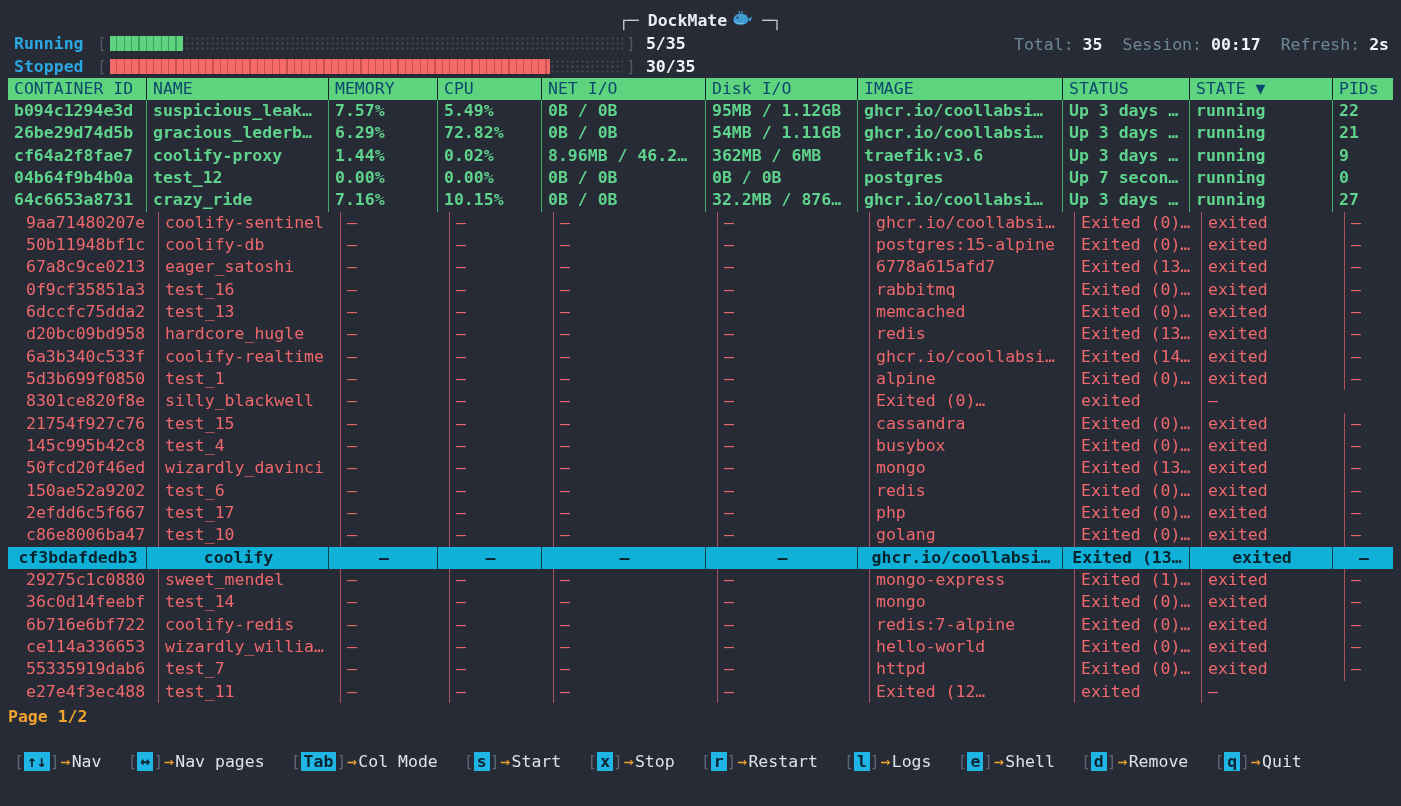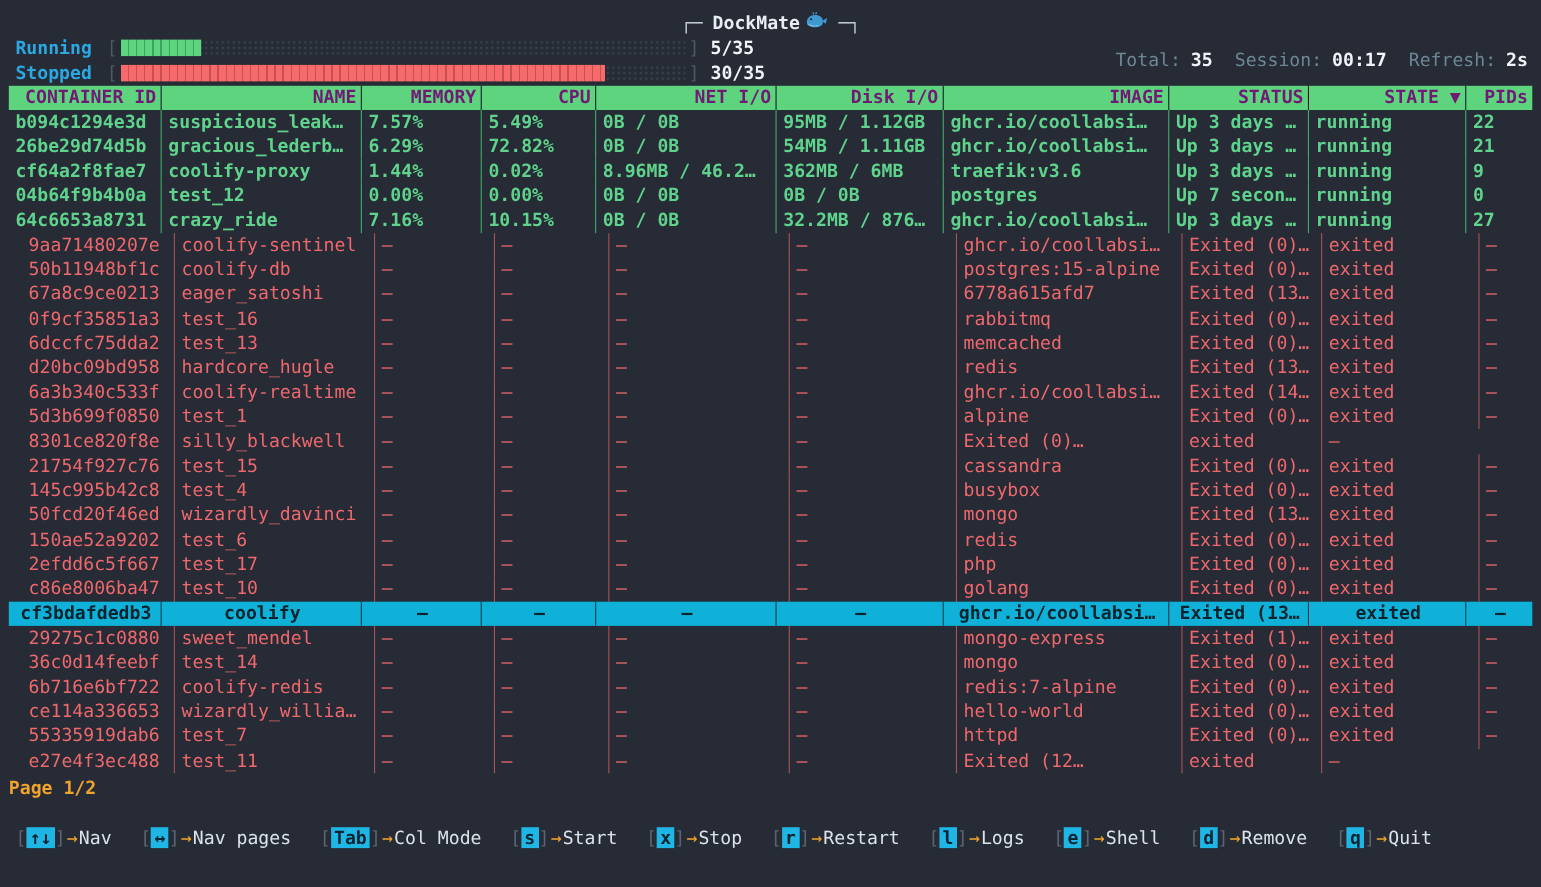--- a/index.html
+++ b/index.html
@@ -30,31 +30,31 @@
     width:513px; height:15px; margin:0 3px; position:relative;
     background-image:radial-gradient(circle, rgba(170,182,198,0.17) 1px, transparent 1.4px);
     background-size:5px 5px;
   }
   .fill { height:100%; width:0; }
   .fill.green { background:repeating-linear-gradient(90deg,#5ed47e 0px,#5ed47e 6.2px,#3da160 6.2px,#3da160 7.4px); }
   .fill.red   { background:repeating-linear-gradient(90deg,#f56b6b 0px,#f56b6b 6.2px,#c9504f 6.2px,#c9504f 7.4px); }
   .gauge-count { margin-left:10px; font-weight:bold; color:#f0f4f8; }
 
   
-  .stats { position:absolute; top:45px; right:12px; display:flex; gap:20px; }
+  .stats { position:absolute; top:35px; right:12px; display:flex; gap:20px; }
   .stat-label { color:#6d8795; }
   .stat-value { color:#f0f4f8; font-weight:bold; margin-left:9px; }
 
   
   .table { position:absolute; left:8px; top:78px; width:1385px; }
   .thead, .row {
     display:grid;
     grid-template-columns:139px 182px 109px 104px 164px 152px 205px 127px 143px 60px;
   }
-  .thead { background:#5ed47e; color:#701a75; font-weight:bold; height:22px;text-align:right; }
+  .thead { background:#5ed47e; color:#0c4a6e; font-weight:normal; height:22px; }
   .cell {
     padding:0 4px 0 6px; white-space:nowrap; overflow:hidden;
     line-height:22.3px; border-right:1px solid transparent;
   }
   .thead .cell { line-height:22px; border-right-color:#16212d; }
   .thead .cell:last-child, .row .cell:last-child { border-right:none; }
   .row { height:22.33px; }
   .row.running { color:#5fd38c; font-weight:bold; }
   .row.running .cell { border-right-color:#3fae68; }
   .row.exited { color:#ee686c;margin-left:12px; }

